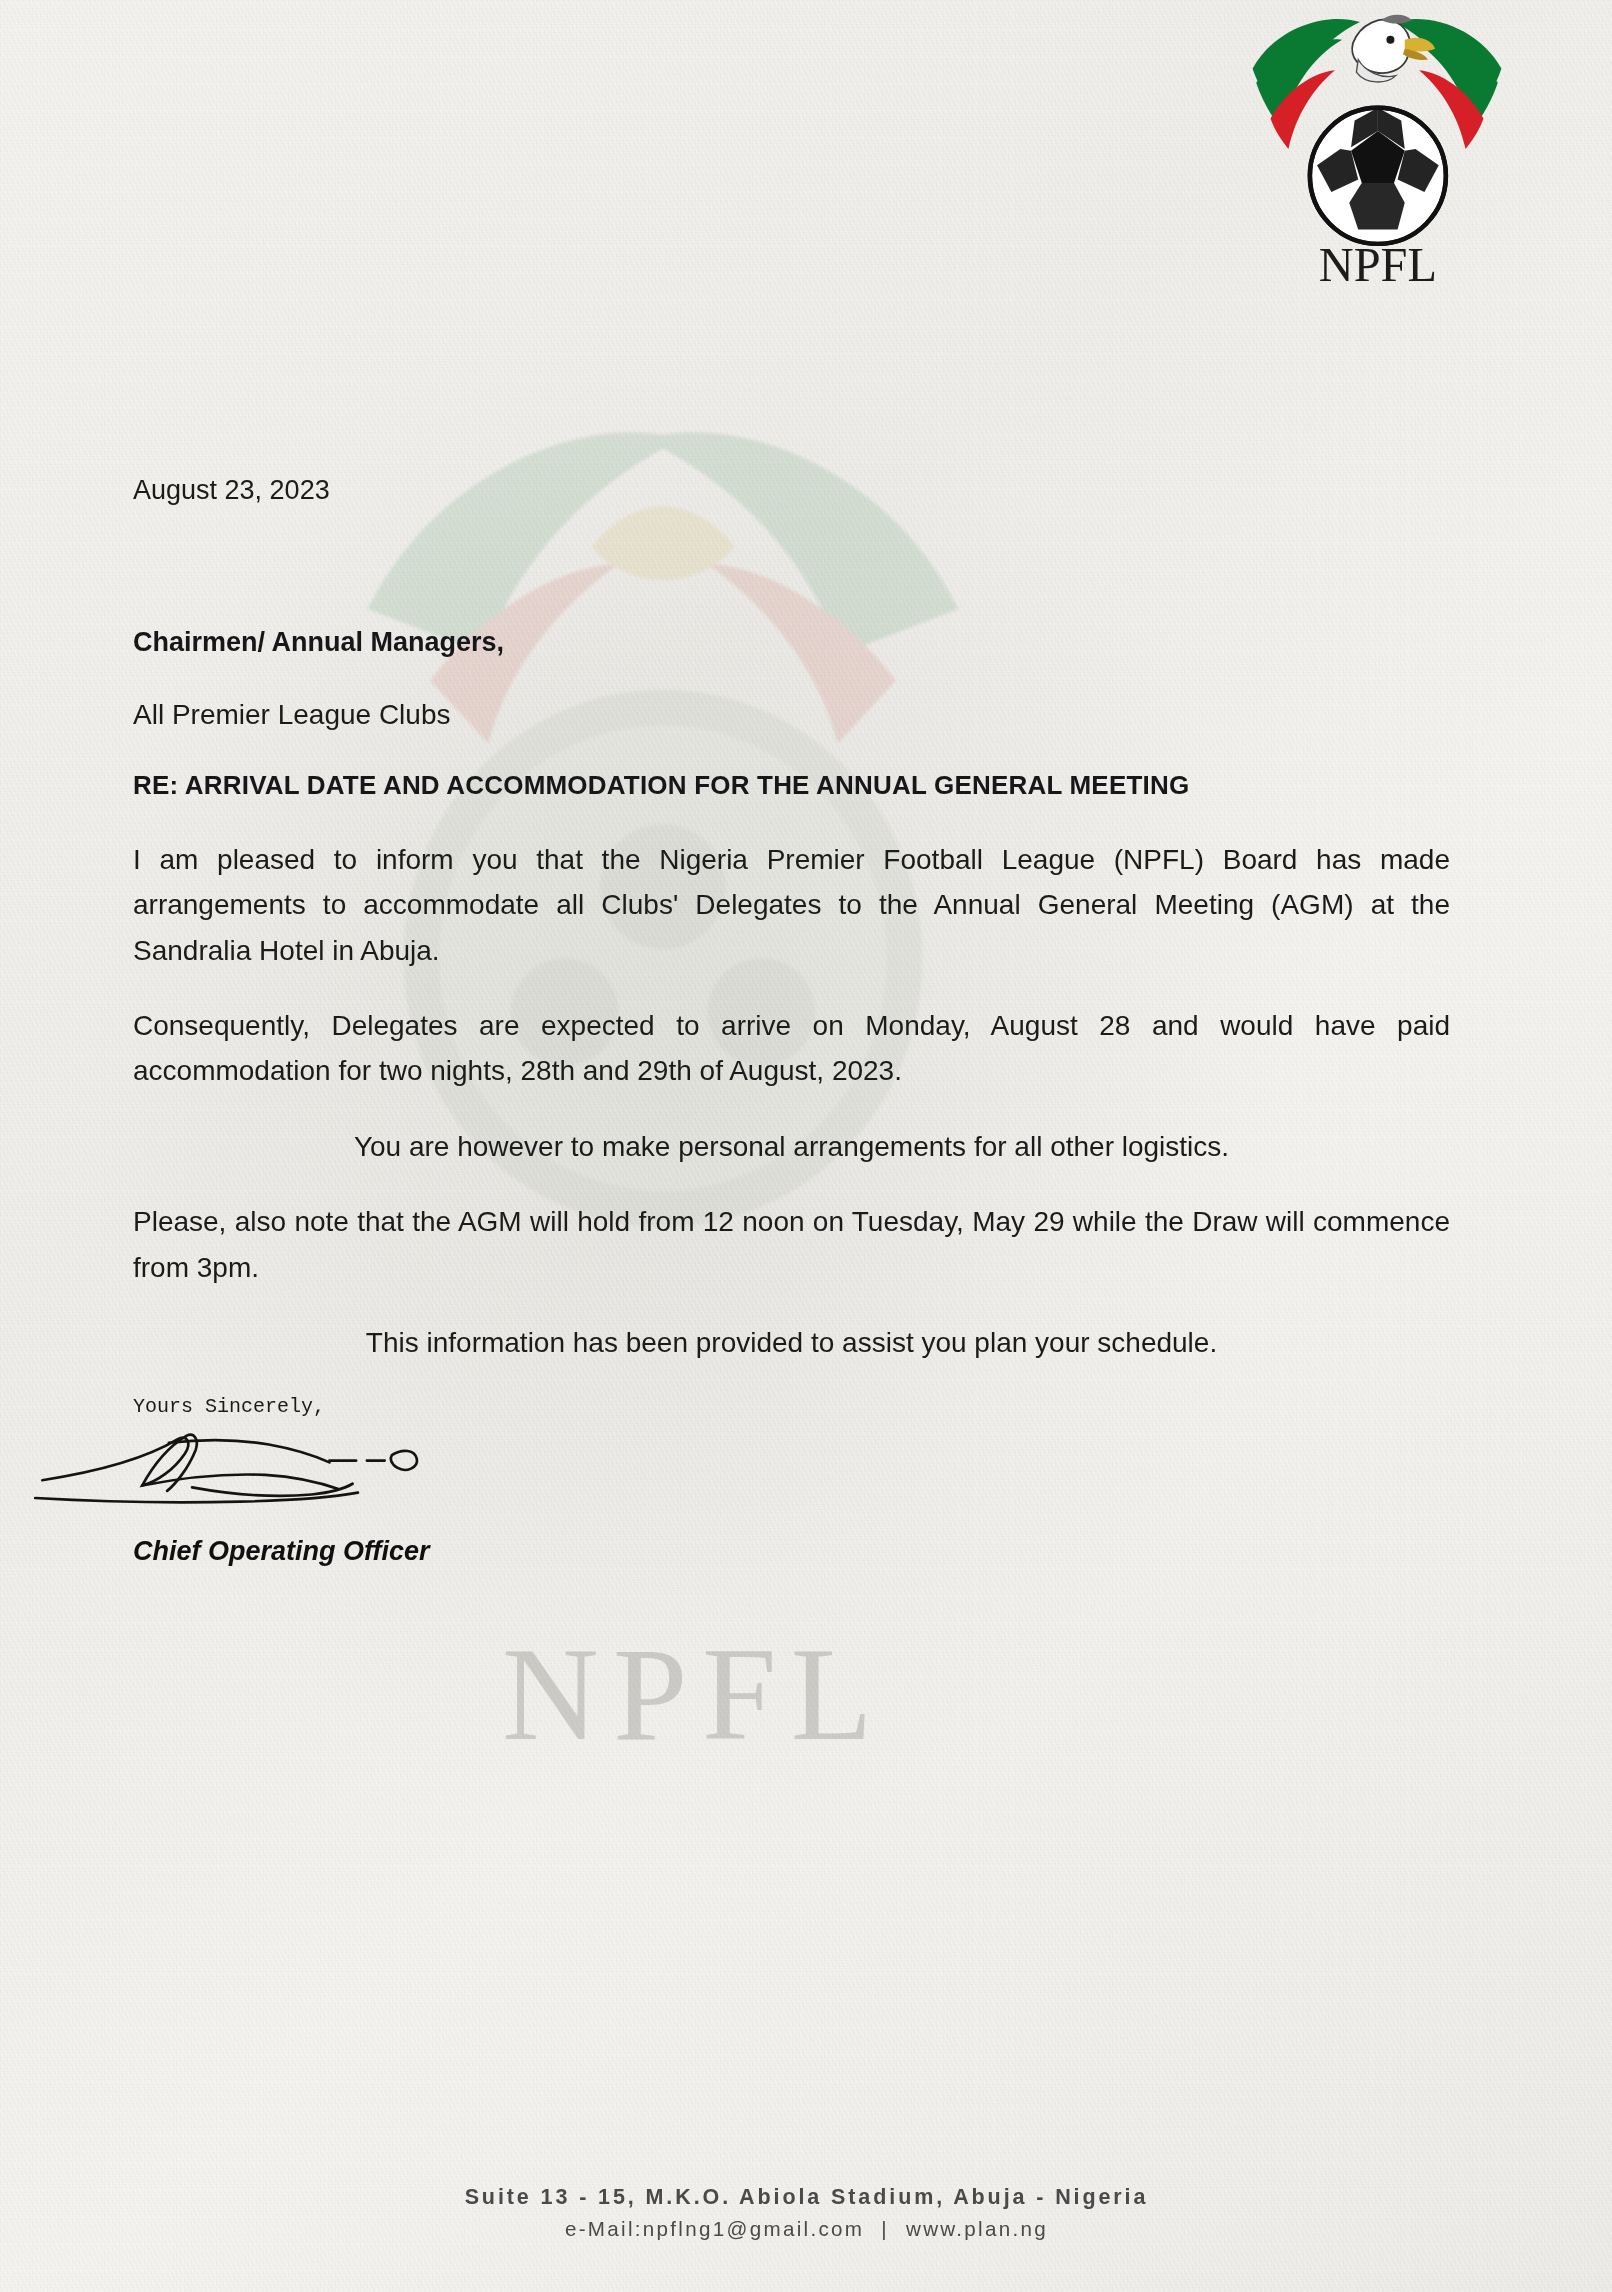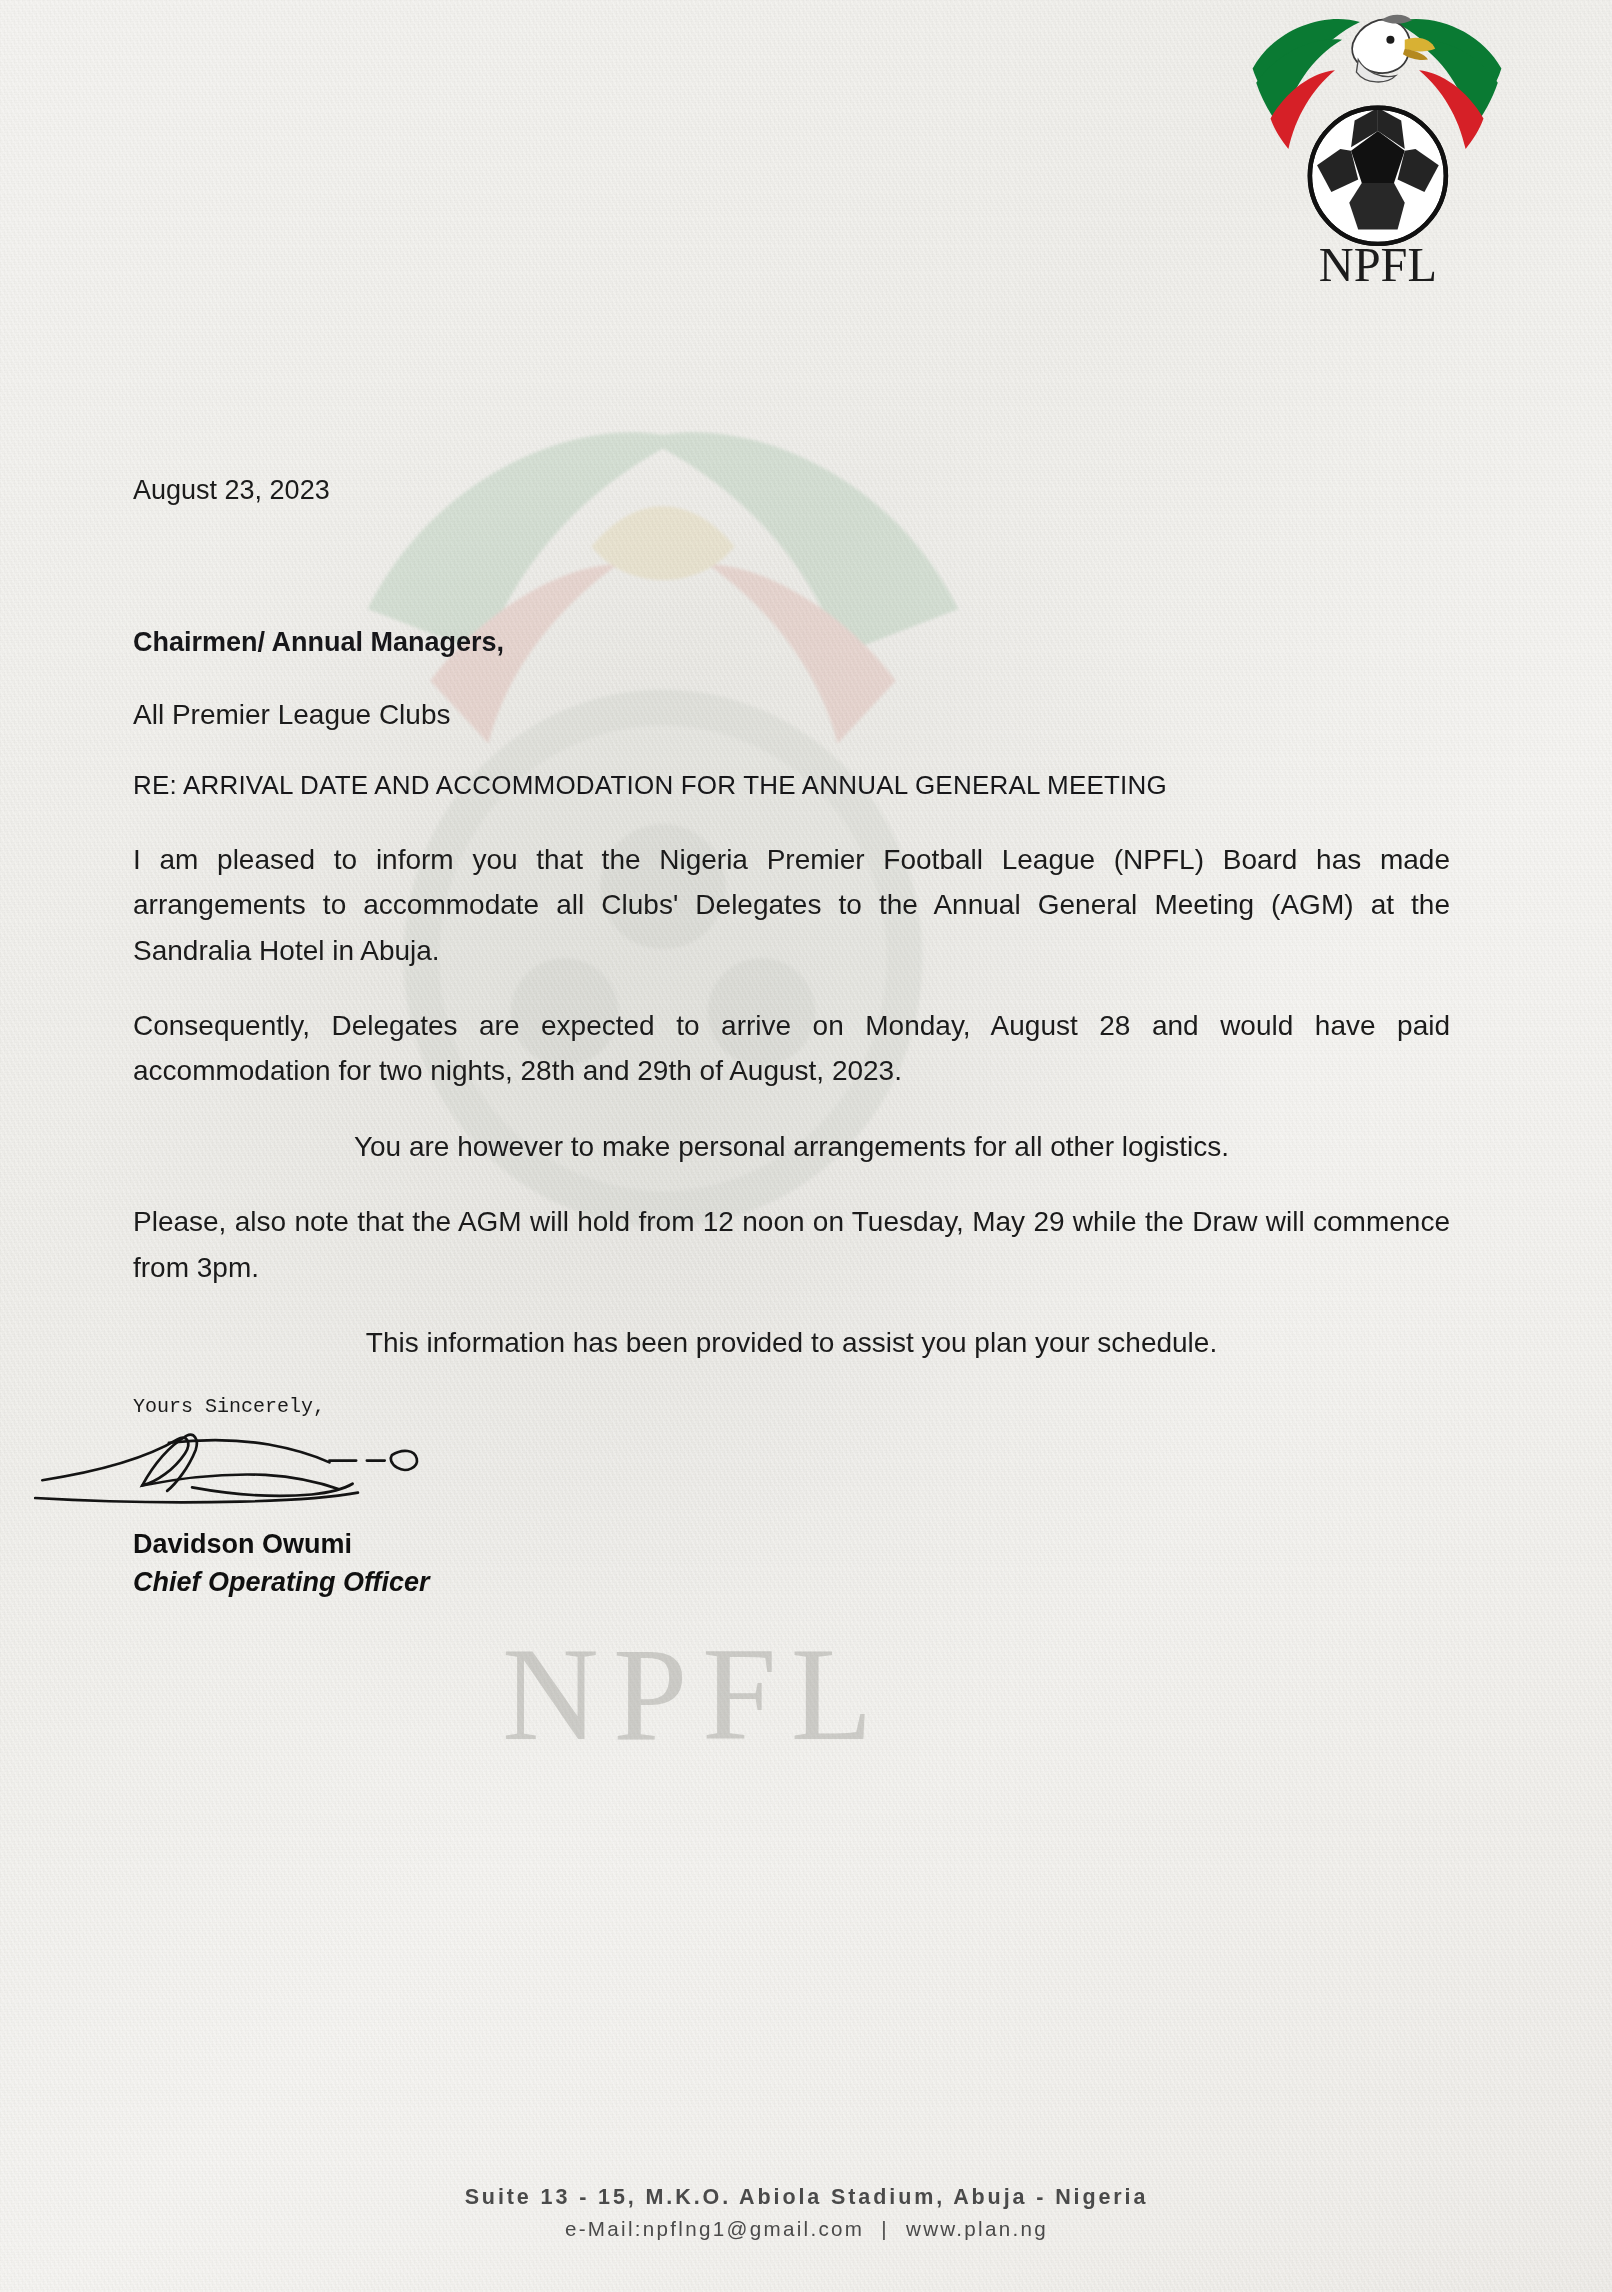--- a/index.html
+++ b/index.html
@@ -87,21 +87,21 @@
     color: #17171a;
     margin: 0 0 41px 0;
   }
   .line {
     font-size: 28px;
     color: #1b1b1b;
     margin: 0 0 39px 0;
   }
   .subject {
     font-size: 26px;
-    font-weight: normal;
+    font-weight: bold;
     color: #17171a;
     margin: 0 0 36px 0;
     letter-spacing: 0.2px;
   }
   .para {
     font-size: 28px;
     line-height: 1.62;
     color: #1b1b1b;
     margin: 0 0 30px 0;
     text-align: justify;
@@ -243,21 +243,20 @@
             <path d="M150 30 C 186 26, 228 26, 262 32 C 290 37, 312 44, 330 52"></path>
             <path d="M120 78 C 160 70, 210 64, 258 66 C 290 68, 318 74, 340 82"></path>
             <path d="M176 80 C 220 88, 268 92, 310 88 C 330 86, 346 82, 356 76"></path>
             <path d="M0 92 C 70 96, 150 98, 230 96 C 280 95, 330 92, 362 86"></path>
             <path d="M330 50 L 360 50 M372 50 L 392 50"></path>
             <path d="M400 44 C 412 36, 426 38, 428 48 C 430 58, 416 64, 406 58 C 398 53, 398 47, 400 44 Z"></path>
           </g>
         </svg>
       </div>
 
-      <p class="sig-name">Davidson Owumi</p>
       <p class="sig-title">Chief Operating Officer</p>
 
     </div>
   </div>
 
   <div class="footer">
     <div class="f1">Suite 13 - 15, M.K.O. Abiola Stadium, Abuja - Nigeria</div>
     <div class="f2">
       <span>e-Mail:npflng1@gmail.com</span>
       <span class="sep">|</span>

